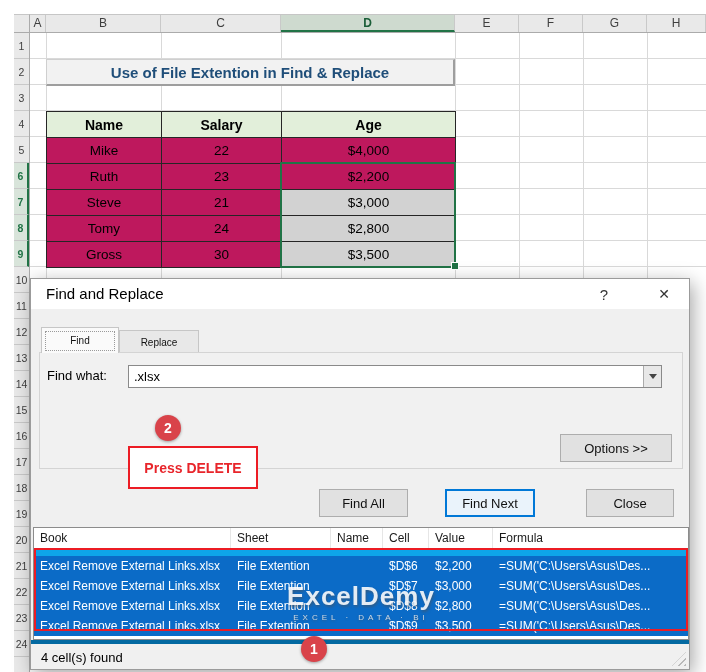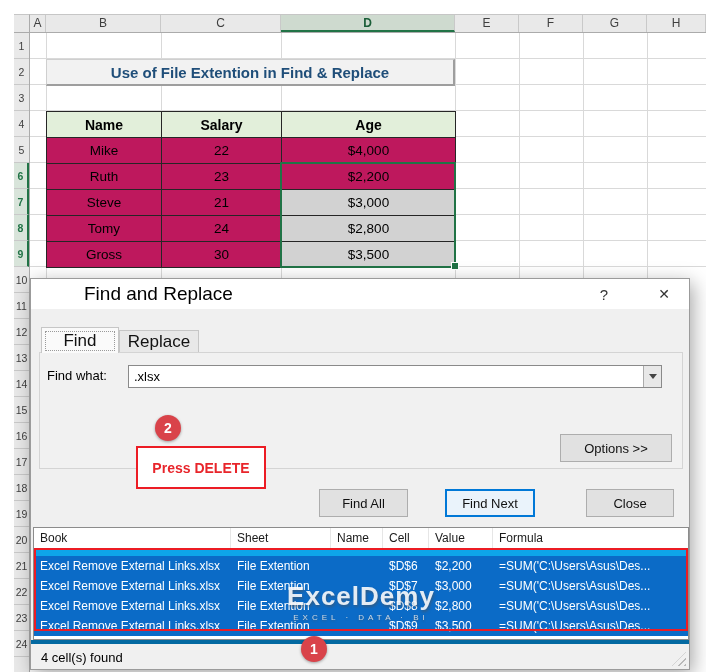--- a/index.html
+++ b/index.html
@@ -36,26 +36,26 @@
   .gray{background:#D2D2D2;}
   .selection{position:absolute;left:280px;top:162px;width:176px;height:106px;border:2px solid #217346;
           box-sizing:border-box;z-index:4;}
   .fill-handle{position:absolute;left:451px;top:262px;width:8px;height:8px;background:#217346;
           border:1px solid #fff;box-sizing:border-box;z-index:5;}
 
   
   .dialog{position:absolute;left:30px;top:278px;width:660px;height:392px;box-sizing:border-box;z-index:10;
           background:#F0F0F0;border:1px solid #9B9B9B;box-shadow:3px 5px 18px rgba(0,0,0,.35);font-size:13px;}
   .titlebar{position:absolute;left:0;right:0;top:0;height:30px;background:#fff;}
-  .dlg-title{position:absolute;left:15px;top:0;line-height:30px;font-size:19px;color:#000;margin-left:38px;}
+  .dlg-title{position:absolute;left:15px;top:0;line-height:30px;font-size:15px;color:#000;}
   .win-btn{position:absolute;top:0;height:30px;width:38px;display:flex;align-items:center;justify-content:center;
           font-size:14px;color:#333;}
   .help{right:66px;font-size:15px;}
   .close{right:6px;}
-  .tab{position:absolute;display:flex;align-items:center;justify-content:center;font-size:17px;color:#111;box-sizing:border-box;}
+  .tab{position:absolute;display:flex;align-items:center;justify-content:center;font-size:10px;color:#111;box-sizing:border-box;}
   .tab.active{left:10px;top:48px;width:78px;height:26px;background:#FAFAFA;border:1px solid #C6C6C6;border-bottom:none;z-index:3;}
   .tab.active::after{content:'';position:absolute;left:3px;right:3px;top:3px;bottom:2px;border:1px dotted #9a9a9a;}
   .tab.inactive{left:88px;top:51px;width:80px;height:23px;background:#E8E8E8;border:1px solid #C6C6C6;border-bottom:none;z-index:1;}
   .tabpage{position:absolute;left:8px;top:73px;width:644px;height:117px;box-sizing:border-box;z-index:2;
           border:1px solid #D4D4D4;background:#F1F1F1;}
   .fw-label{position:absolute;left:7px;top:12px;height:22px;line-height:22px;color:#000;}
   .combo{position:absolute;left:88px;top:12px;width:534px;height:23px;background:#fff;border:1px solid #8A8A8A;box-sizing:border-box;}
   .combo-text{position:absolute;left:5px;top:0;line-height:21px;font-size:13px;color:#000;}
   .combo-btn{position:absolute;right:0;top:0;width:18px;height:21px;background:#E8E8E8;border-left:1px solid #ABABAB;
           box-sizing:border-box;display:flex;align-items:center;justify-content:center;}
@@ -65,21 +65,21 @@
   .btn-options{left:520px;top:81px;width:112px;height:28px;}
   .btn-find-all{left:288px;top:210px;width:89px;height:28px;}
   .btn-find-next{left:414px;top:210px;width:90px;height:28px;border:2px solid #0078D7;background:#EAF3FB;}
   .btn-close{left:555px;top:210px;width:88px;height:28px;}
   .badge{position:absolute;width:26px;height:26px;border-radius:50%;background:#D9434A;color:#fff;font-weight:bold;
           font-size:14px;display:flex;align-items:center;justify-content:center;box-shadow:0 1px 3px rgba(0,0,0,.35);z-index:6;}
   .badge-2{left:124px;top:136px;}
   .badge-1{left:270px;top:357px;}
   .press-delete{position:absolute;left:97px;top:167px;width:130px;height:43px;box-sizing:border-box;z-index:5;
           background:#fff;border:2px solid #EC1C24;color:#E8252B;font-weight:bold;font-size:14px;
-          display:flex;align-items:center;justify-content:center;margin-left:8px;}
+          display:flex;align-items:center;justify-content:center;}
   .results{position:absolute;left:2px;top:248px;width:656px;height:113px;box-sizing:border-box;background:#fff;
           border:1px solid #8C8C8C;overflow:hidden;}
   .res-header{display:grid;grid-template-columns:197px 100px 52px 46px 64px 1fr;height:21px;border-bottom:7px solid #0ea5e9;}
   .rcell{font-size:12px;line-height:20px;padding-left:6px;white-space:nowrap;overflow:hidden;box-sizing:border-box;}
   .res-header .rcell{color:#1a1a1a;border-right:1px solid #E6E6E6;}
   .res-header .rcell:last-child{border-right:none;}
   .rrow{display:grid;grid-template-columns:197px 100px 52px 46px 64px 1fr;height:20px;background:#0B6BC7;color:#fff;}
   .res-outline{position:absolute;left:0;top:20px;width:654px;height:83px;border:2px solid #EC1C24;box-sizing:border-box;z-index:4;}
   .watermark{position:absolute;left:0;top:53px;width:100%;text-align:center;z-index:5;}
   .wm-title{font-size:26px;font-weight:bold;letter-spacing:1px;color:rgba(255,255,255,.88);

